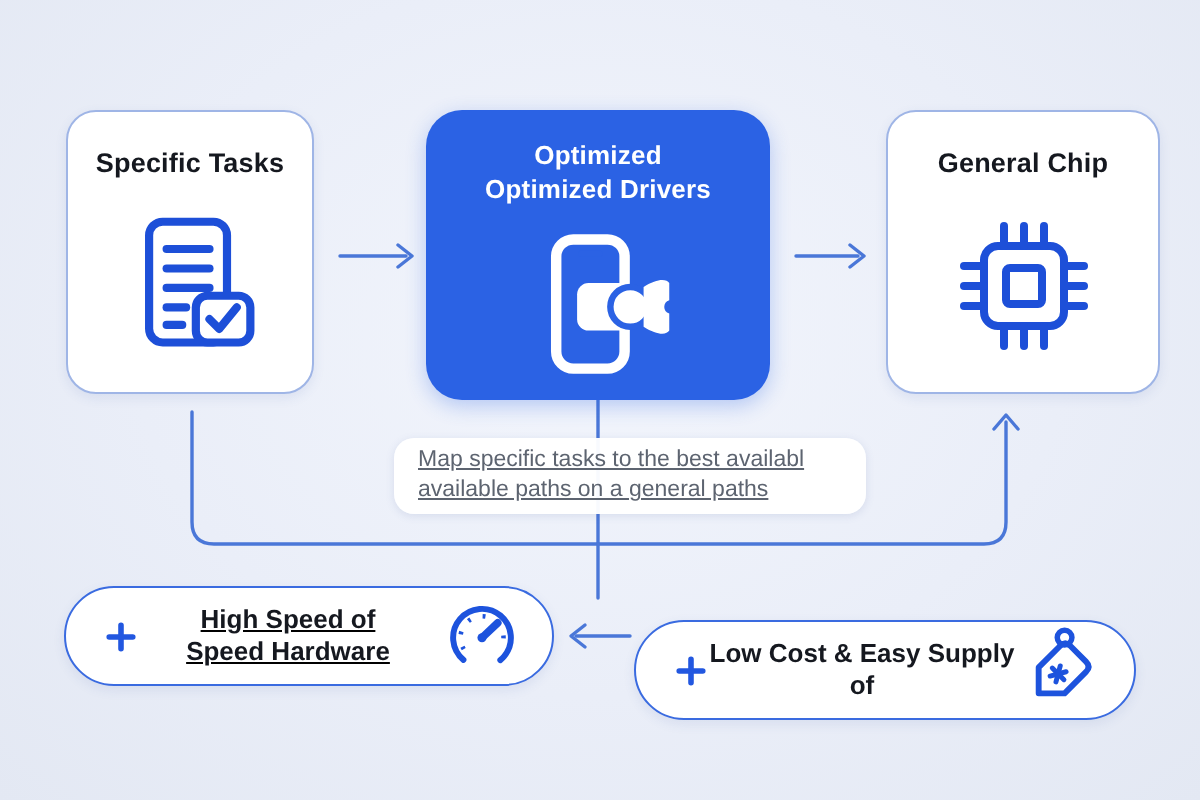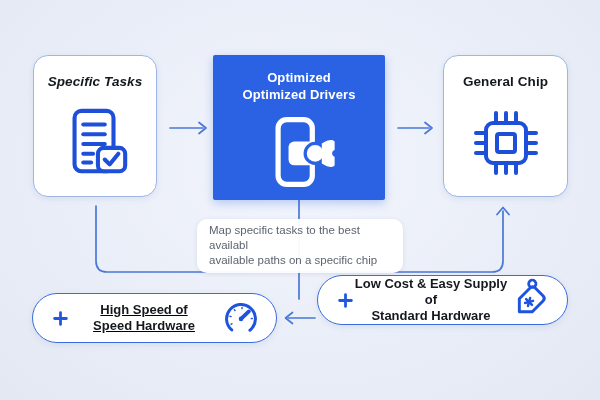--- a/index.html
+++ b/index.html
@@ -11,21 +11,21 @@
   .connectors{position:absolute;left:0;top:0;z-index:1;}
   .node{position:absolute;z-index:2;box-sizing:border-box;display:flex;flex-direction:column;align-items:center;}
   .card{
     background:#ffffff;border:1.5px solid #9fb5e6;border-radius:15px;
     box-shadow:0 2px 6px rgba(60,90,170,0.10);
   }
   .card-title{
     font-size:13.5px;font-weight:700;color:#15181f;margin-top:18px;letter-spacing:.1px;text-align:center;
   }
   .blue-card{
-    background:#2b62e4;border-radius:2px;border:none;
+    background:#2b62e4;border-radius:18px;border:none;
     box-shadow:0 3px 10px rgba(43,98,228,0.30);
   }
   .blue-card .card-title{color:#ffffff;margin-top:15px;line-height:1.3;font-size:13px;}
   .node .icon-wrap{flex:1;display:flex;align-items:center;justify-content:center;}
   .caption{
     position:absolute;z-index:2;box-sizing:border-box;
     background:rgba(255,255,255,0.96);border-radius:10px;
     box-shadow:0 1px 4px rgba(80,100,160,0.15);
     padding:4px 12px;font-size:11.5px;color:#5d6470;line-height:1.32;text-align:left;
   }
@@ -58,21 +58,21 @@
       <path d="M96,206 V261 Q96,272 107,272 H492 Q503,272 503,261 V211"></path>
       <path d="M497,214.5 L503,207.5 L509,214.5"></path>
 
       <path d="M299,272 V299"></path>
 
       <path d="M315,318 H288"></path>
       <path d="M292.5,312.5 L285.5,318 L292.5,323.5"></path>
     </g>
   </svg>
 
-  <div class="node card" style="left:33px;top:55px;width:124px;height:142px;font-style:italic;">
+  <div class="node card" style="left:33px;top:55px;width:124px;height:142px;">
     <div class="card-title">Specific Tasks</div>
     <div class="icon-wrap">
       <svg width="74" height="78" viewBox="0 0 76 80" fill="none">
         <g stroke="#1d4fd8" stroke-width="4.2" stroke-linecap="round" stroke-linejoin="round">
           <rect x="17" y="7" width="40" height="62" rx="7" fill="none"></rect>
           <path d="M26,21 H48"></path>
             <path d="M26,31 H48"></path>
             <path d="M26,41 H48"></path>
           <path d="M26,51 H36"></path>
             <path d="M26,60 H34"></path>
@@ -92,21 +92,21 @@
       <svg width="84" height="76" viewBox="0 0 84 80" fill="none">
         <rect x="20" y="6" width="36" height="68" rx="9" stroke="#ffffff" stroke-width="5.5" fill="none"></rect>
         <path d="M33,13.5 H43" stroke="#2b62e4" stroke-width="3" stroke-linecap="round"></path>
         <rect x="31" y="29" width="31" height="25" rx="6" fill="#ffffff"></rect>
         <circle cx="59" cy="41.5" r="10.5" fill="#ffffff" stroke="#2b62e4" stroke-width="3.4"></circle>
         <path d="M66,31 C73,26.5 78,26.5 79.5,29 L79.5,38 C76,39 76,44 79.5,45 L79.5,54 C78,56.5 73,56.5 66,52 Z" fill="#ffffff"></path>
       </svg>
     </div>
   </div>
 
-  <div class="node card" style="left:443px;top:55px;width:125px;height:142px;">
+  <div class="node card" style="left:443px;top:55px;width:137px;height:142px;">
     <div class="card-title">General Chip</div>
     <div class="icon-wrap">
       <svg width="72" height="72" viewBox="0 0 72 72" fill="none">
         <g stroke="#1d4fd8" stroke-width="4" stroke-linecap="round" stroke-linejoin="round" fill="none">
           <rect x="16" y="16" width="40" height="40" rx="7"></rect>
           <rect x="27" y="27" width="18" height="18" rx="2"></rect>
           <path d="M26,6 V16"></path>
             <path d="M36,6 V16"></path>
             <path d="M46,6 V16"></path>
           <path d="M26,56 V66"></path>
@@ -116,48 +116,47 @@
             <path d="M6,36 H16"></path>
             <path d="M6,46 H16"></path>
           <path d="M56,26 H66"></path>
             <path d="M56,36 H66"></path>
             <path d="M56,46 H66"></path>
         </g>
       </svg>
     </div>
   </div>
 
-  <div class="caption" style="left:197px;top:219px;width:206px;">
+  <div class="caption" style="left:197px;top:219px;width:236px;text-decoration:underline;">
     <div>Map specific tasks to the best availabl</div>
-    <div>available paths on a specific chip</div>
+    <div>available paths on a general paths</div>
   </div>
 
   <div class="pill" style="left:32px;top:293px;width:245px;text-decoration:underline;">
     <svg class="plus" viewBox="0 0 14 14">
       <path d="M7,1.5 V12.5 M1.5,7 H12.5" stroke="#2257e0" stroke-width="2.6" stroke-linecap="round"></path>
     </svg>
     <div class="pill-text">
       <div>High Speed of</div>
       <div>Speed Hardware</div>
     </div>
     <svg class="side-icon" width="42" height="42" viewBox="0 0 48 48" fill="none">
       <circle cx="24" cy="25" r="16.5" stroke="#1d53dd" stroke-width="3.4" fill="none" stroke-linecap="round" stroke-dasharray="80.7 23" transform="rotate(130 24 25)"></circle>
       <circle cx="24" cy="25" r="12.3" stroke="#1d53dd" stroke-width="2.6" fill="none" stroke-dasharray="1.6 7.2 1.6 7.2 1.6 7.2 1.6 7.2 1.6 7.2 1.6 33" transform="rotate(148 24 25)"></circle>
       <path d="M24,25 L33,16.5" stroke="#1d53dd" stroke-width="4.4" stroke-linecap="round"></path>
       <circle cx="24" cy="25" r="2.6" fill="#1d53dd"></circle>
     </svg>
   </div>
 
-  <div class="pill" style="left:317px;top:275px;width:251px;">
+  <div class="pill" style="left:317px;top:310px;width:251px;">
     <svg class="plus" viewBox="0 0 14 14">
       <path d="M7,1.5 V12.5 M1.5,7 H12.5" stroke="#2257e0" stroke-width="2.6" stroke-linecap="round"></path>
     </svg>
     <div class="pill-text">
       <div>Low Cost &amp; Easy Supply of</div>
-      <div>Standard Hardware</div>
     </div>
     <svg class="side-icon" width="44" height="44" viewBox="0 0 48 48" fill="none">
       <g transform="rotate(-45 24 24)" stroke="#1d53dd" stroke-linejoin="round" stroke-linecap="round" fill="none">
         <path d="M6,24 L16,14 H32.5 Q36.5,14 36.5,18 V30 Q36.5,34 32.5,34 H16 Z" stroke-width="3.2"></path>
         <circle cx="37.5" cy="12.5" r="4" stroke-width="3"></circle>
         <g stroke-width="2.7">
           <path d="M21,19.5 V28.5"></path>
           <path d="M17.1,21.75 L24.9,26.25"></path>
           <path d="M17.1,26.25 L24.9,21.75"></path>
         </g>

